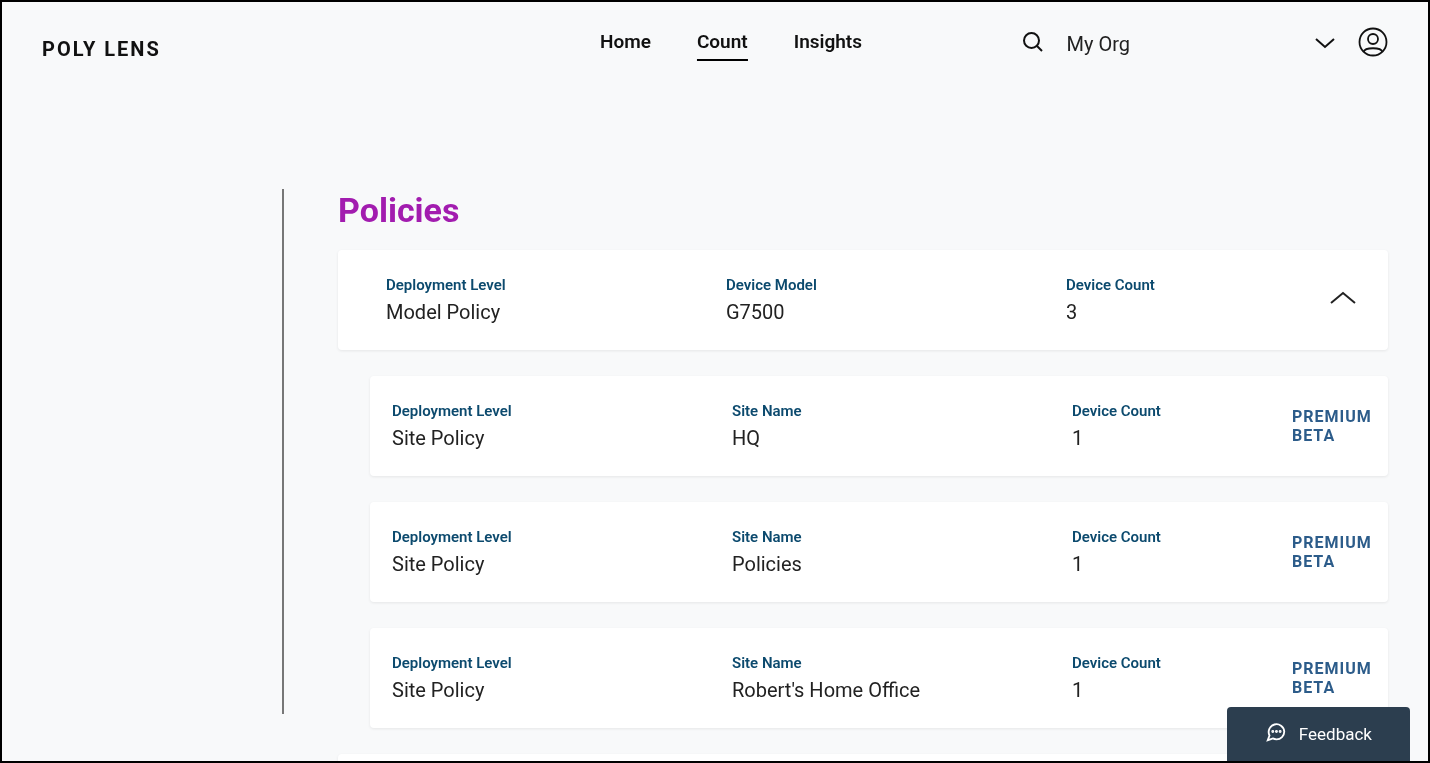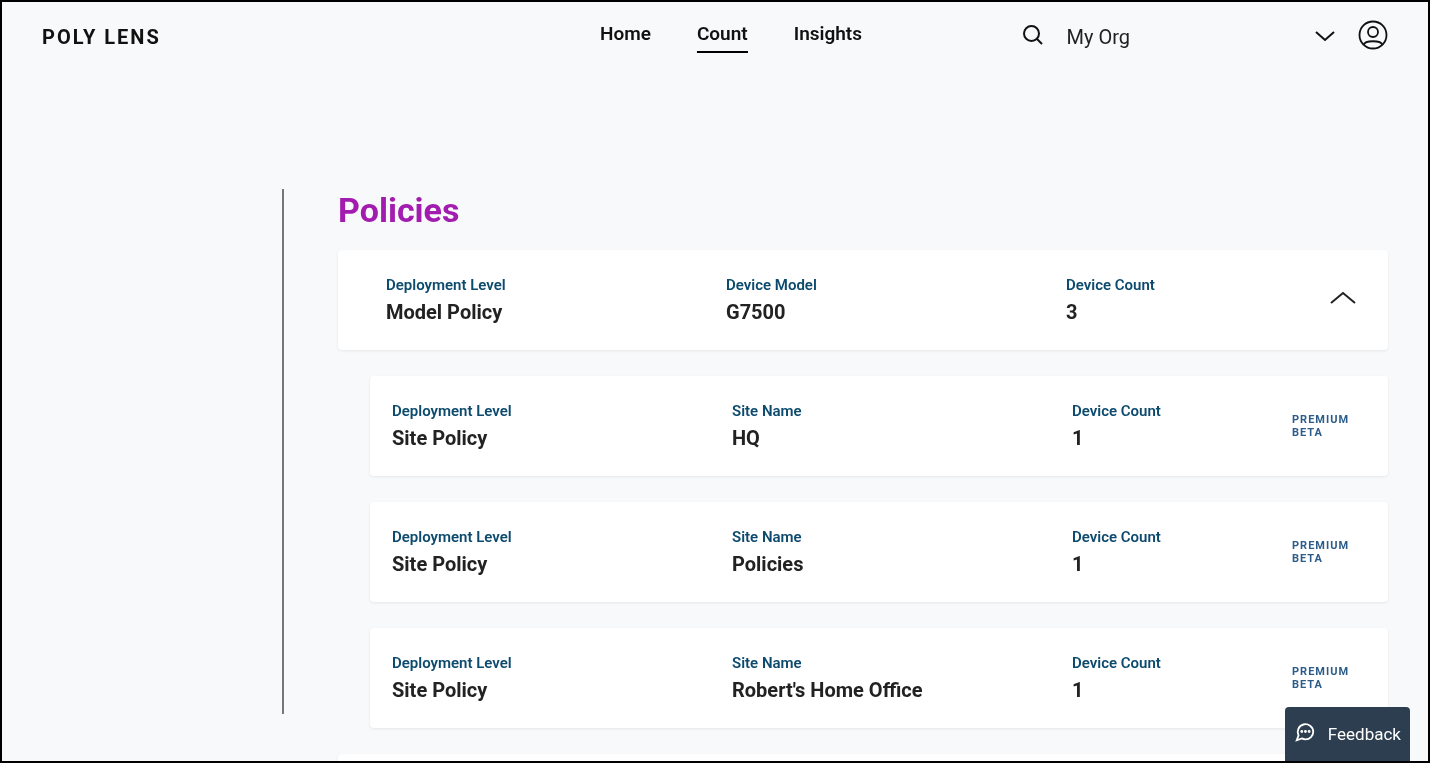--- a/index.html
+++ b/index.html
@@ -11,23 +11,23 @@
       font-family: -apple-system, BlinkMacSystemFont, 'Segoe UI', Roboto, Helvetica, Arial, sans-serif;
       background: #f8f9fa;
       width: 1430px;
       height: 763px;
       border: 2px solid #000;
       overflow: hidden;
       position: relative;
     }
     header {
       display: flex;
-      align-items: center;
+      align-items: flex-end;
       height: 70px;
-      padding: 0 40px;
+      padding: 11px 40px;
     }
     .logo {
       font-weight: 700;
       font-size: 20px;
       letter-spacing: 2px;
       color: #111;
     }
     nav {
       position: absolute;
       left: 50%;
@@ -109,45 +109,45 @@
     }
     .field-label {
       font-size: 15px;
       font-weight: 600;
       color: #0c4a6e;
       margin-bottom: 6px;
     }
     .field-value {
       font-size: 20px;
       color: #222;
-      font-weight: 700;
+      font-weight: 400;
     }
     .card-right {
       justify-self: end;
       display: flex;
       align-items: center;
     }
     .chevron-up-icon svg {
       width: 30px;
       height: 18px;
       stroke: #222;
     }
     .badge {
-      font-size: 11px;
+      font-size: 16px;
       font-weight: 700;
       letter-spacing: 1px;
       color: #2c5c8a;
     }
     .feedback-btn {
       position: absolute;
       right: 18px;
       bottom: 0;
       background: #2c3e4f;
       color: #fff;
-      padding: 14px 9px;
+      padding: 14px 38px;
       display: flex;
       align-items: center;
       gap: 12px;
       font-size: 17px;
       border-top-left-radius: 4px;
       border-top-right-radius: 4px;
       cursor: pointer;
     }
     .feedback-btn svg {
       width: 22px;

